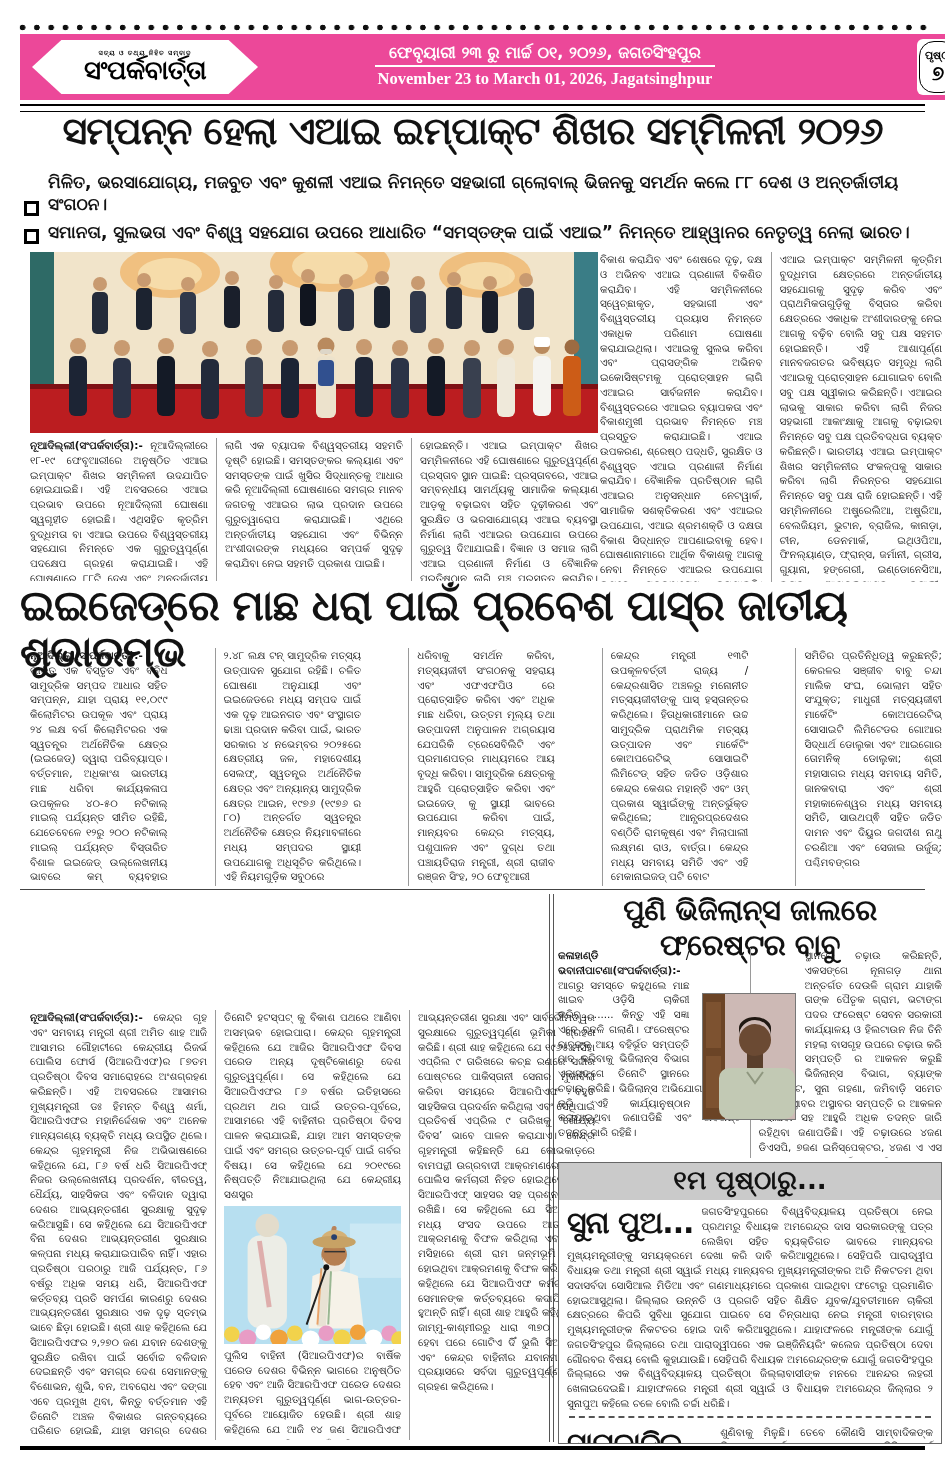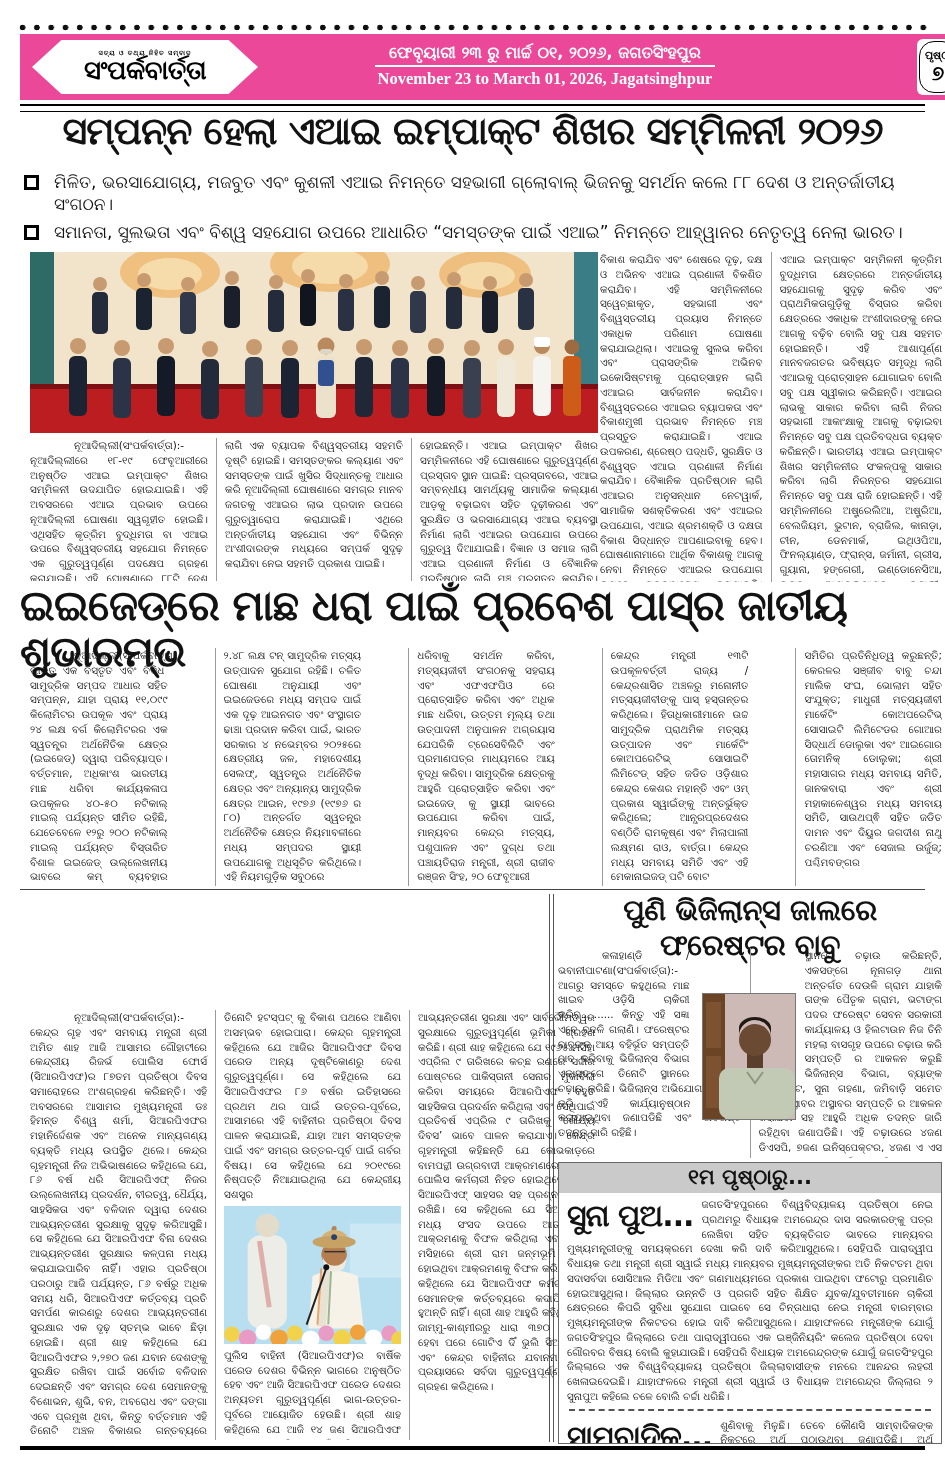--- a/index.html
+++ b/index.html
@@ -22,55 +22,55 @@
   .pagebox-inner { border:1.5px solid #000; border-radius:15px; height:100%; box-sizing:border-box;
                    display:flex; flex-direction:column; align-items:center; justify-content:center; color:#000; }
   .page-label { font-size:11px; font-weight:bold; line-height:1.1; }
   .page-no { font-size:20px; font-weight:bold; line-height:1.05; }
   .rule2 { position:absolute; left:20px; top:104px; width:905px; height:5px;
            border-top:2.5px solid #000; border-bottom:1.5px solid #000; }
   
   .h1 { position:absolute; left:20px; top:110px; width:905px; text-align:center;
         font-size:38px; font-weight:800; line-height:1.12; letter-spacing:-1px; }
   .bullets { position:absolute; left:24px; top:171px; width:900px; }
-  .bullet { display:flex; align-items:flex-start; gap:15px; font-size:17px; font-weight:normal;
+  .bullet { display:flex; align-items:flex-end; gap:9px; font-size:17px; font-weight:bold;
             margin-bottom:5.5px; line-height:1.32; }
   .sq { flex:0 0 auto; width:9px; height:9px; border:3px solid #000; margin-top:4px; }
   .h2 { position:absolute; left:20px; top:583px; width:905px; text-align:left;
         font-size:42px; font-weight:800; letter-spacing:-1px; line-height:1.1; }
   .h3 { position:absolute; left:28px; top:894px; width:566px; font-size:39px; font-weight:800;
         line-height:1.32; text-align:justify; text-align-last:justify; letter-spacing:-1px; }
   .h4 { position:absolute; left:558px; top:893px; width:384px; font-size:29px; font-weight:700;
         text-align:center; letter-spacing:-0.5px; }
   
   .row { position:absolute; display:flex; }
   .col { flex:1 1 0; padding:0 8px; overflow:hidden; text-align:justify;
          font-size:10.4px; line-height:1.42; border-left:1px solid #9a9a9a; }
   .col:first-child { border-left:none; padding-left:0; }
   .col:last-child { padding-right:0; }
-  .col b { font-weight:normal;margin-left:44px; }
+  .col b { font-weight:bold; }
   .row-a1r { left:600px; top:252px; width:342px; height:330px; }
   .row-a1b { left:30px;  top:438px; width:568px; height:143px; }
   .row-a2  { left:30px;  top:648px; width:912px; height:238px;gap:39px; }
   .row-a3  { left:30px;  top:1010px; width:565px; height:430px; }
   .row-a4  { left:558px; top:948px;  width:384px; height:210px; }
   .hr-mid { position:absolute; left:20px; top:889px; width:905px; border-top:1px solid #444; }
   .vrule  { position:absolute; left:549px; top:894px; width:3px; height:548px;
             border-left:1px solid #555; border-right:1px solid #555; }
   .bottom-rule { position:absolute; left:20px; top:1446px; width:905px; height:4px; background:#000; }
   
   .photo-main { position:absolute; left:30px; top:252px; width:568px; height:181px; }
   .photo-shah { display:block; width:100%; height:138px; margin:4px 0; }
   .photo-forester { position:absolute; left:702px; top:993px; width:92px; height:125px; z-index:3; border:1px solid #777; }
   .spacer-r { float:right; width:52px; height:132px; }
   .spacer-l { float:left;  width:46px; height:132px; }
   
   .frontbox { position:absolute; left:558px; top:1162px; width:384px; height:282px;
               border:1px solid #666; box-sizing:border-box; background:#fff; overflow:hidden; }
-  .frontbox-header { background:#cacaca; text-align:center; font-size:21px; font-weight:800; padding:2px 0 4px 0; }
+  .frontbox-header { background:#cacaca; text-align:center; font-size:26px; font-weight:800; padding:2px 0 4px 0; }
   .fb-section { padding:4px 8px 2px 8px; font-size:10.4px; line-height:1.42; text-align:justify; overflow:hidden; }
   .fb-lead { float:left; font-size:30px; font-weight:800; line-height:1.05; margin:3px 8px 0 0; letter-spacing:-1px; }
   .fb-divider { border-top:2px dashed #555; margin:3px 10px; }
 </style>
 </head>
 <body>
 
 <div class="page">
 
   <div class="dots"></div>

